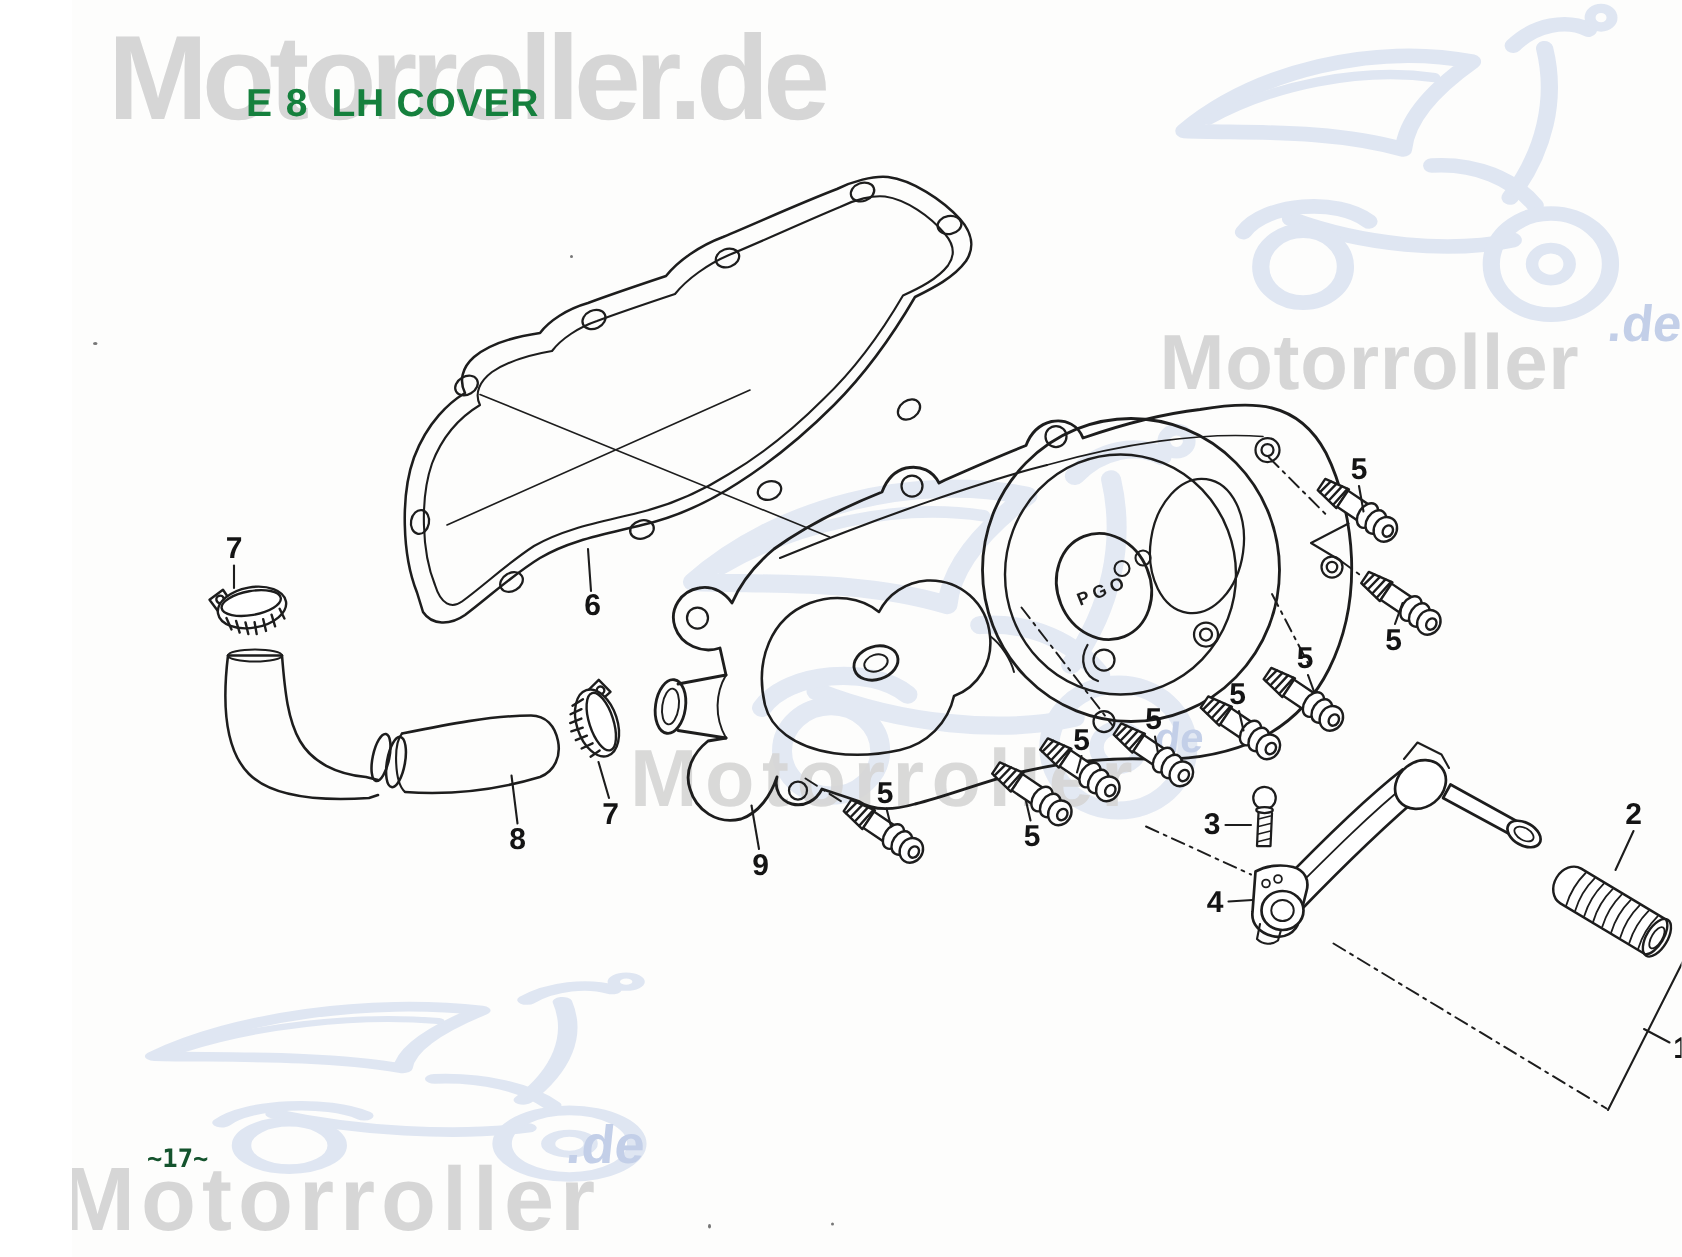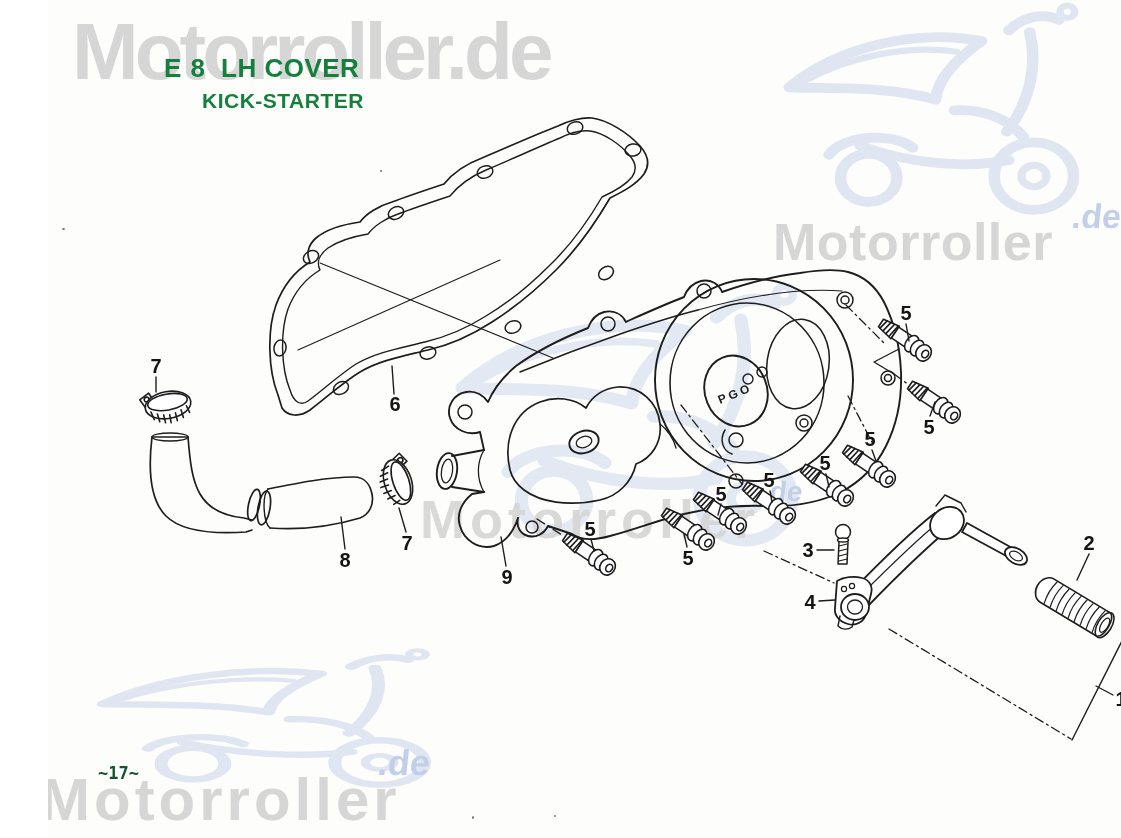--- a/index.html
+++ b/index.html
@@ -277,21 +277,20 @@
     </g>
 
     <path d="M 1117,556 L 1117,745 M 1117,753 L 1117,833" stroke-width="2.6"></path>
   </svg>
 
   <div id="title-block">
     <div class="trow">
       <span id="title-code">E 8</span>
       <span id="title-name">LH COVER</span>
     </div>
-    <div id="title-sub">KICK-STARTER</div>
   </div>
 
   <div id="page-number">~17~</div>
 
   <div id="callout-layer">
       <div class="callout" style="left: 1073px; top: 699px;">1</div>
       <div class="callout" style="left: 1041px; top: 543px;">2</div>
       <div class="callout" style="left: 760px; top: 550px;">3</div>
       <div class="callout" style="left: 762px; top: 602px;">4</div>
       <div class="callout" style="left: 858px; top: 313px;">5</div>

